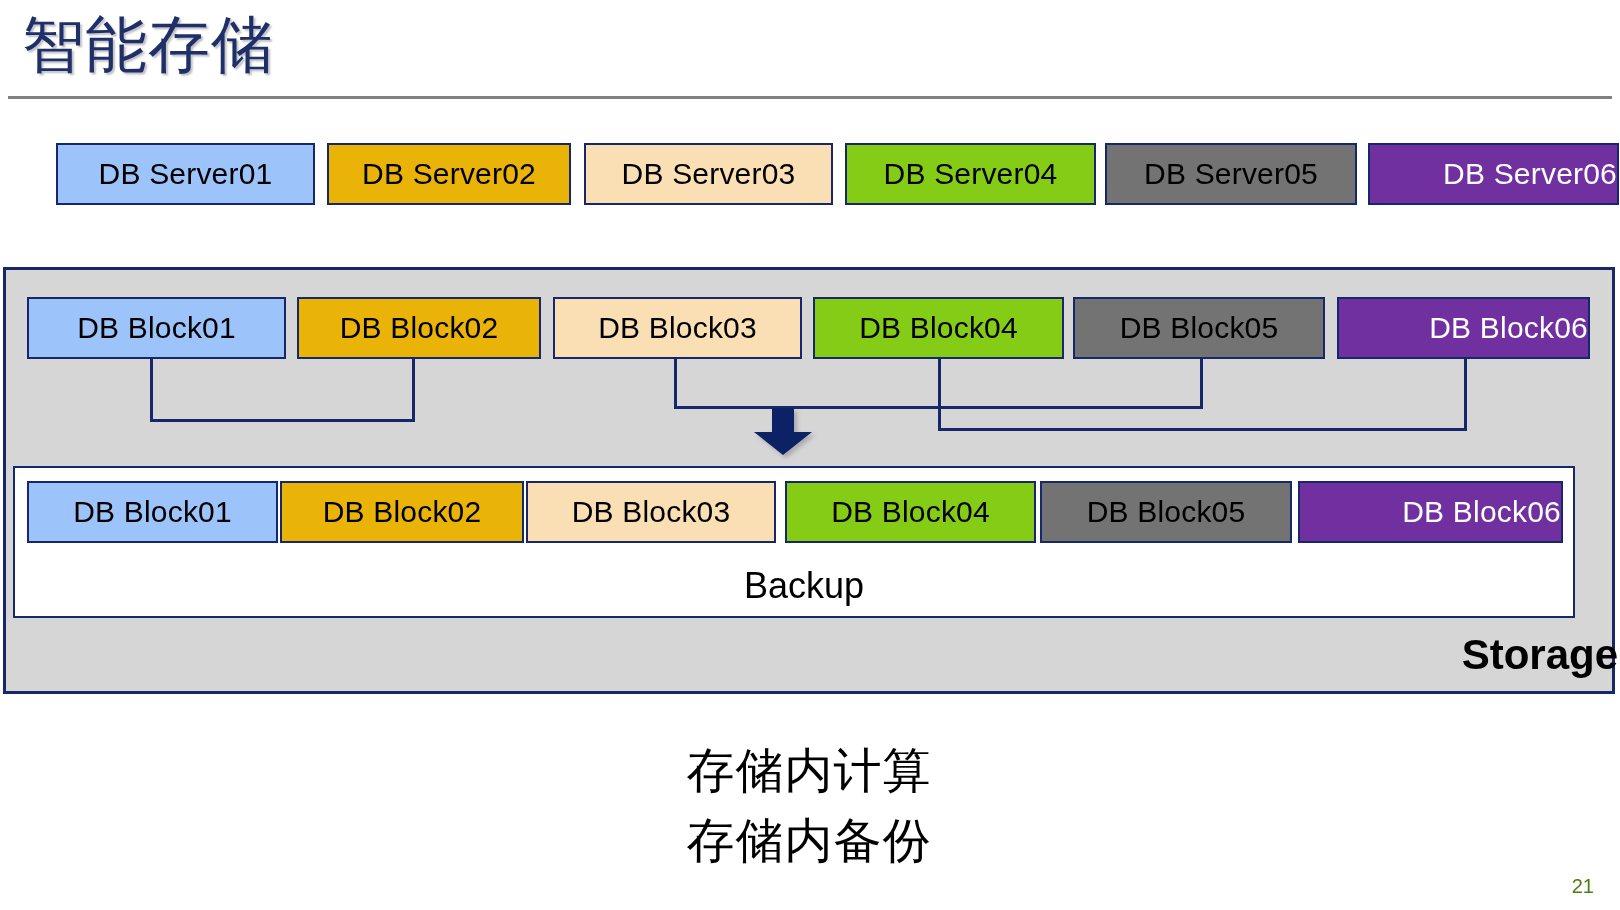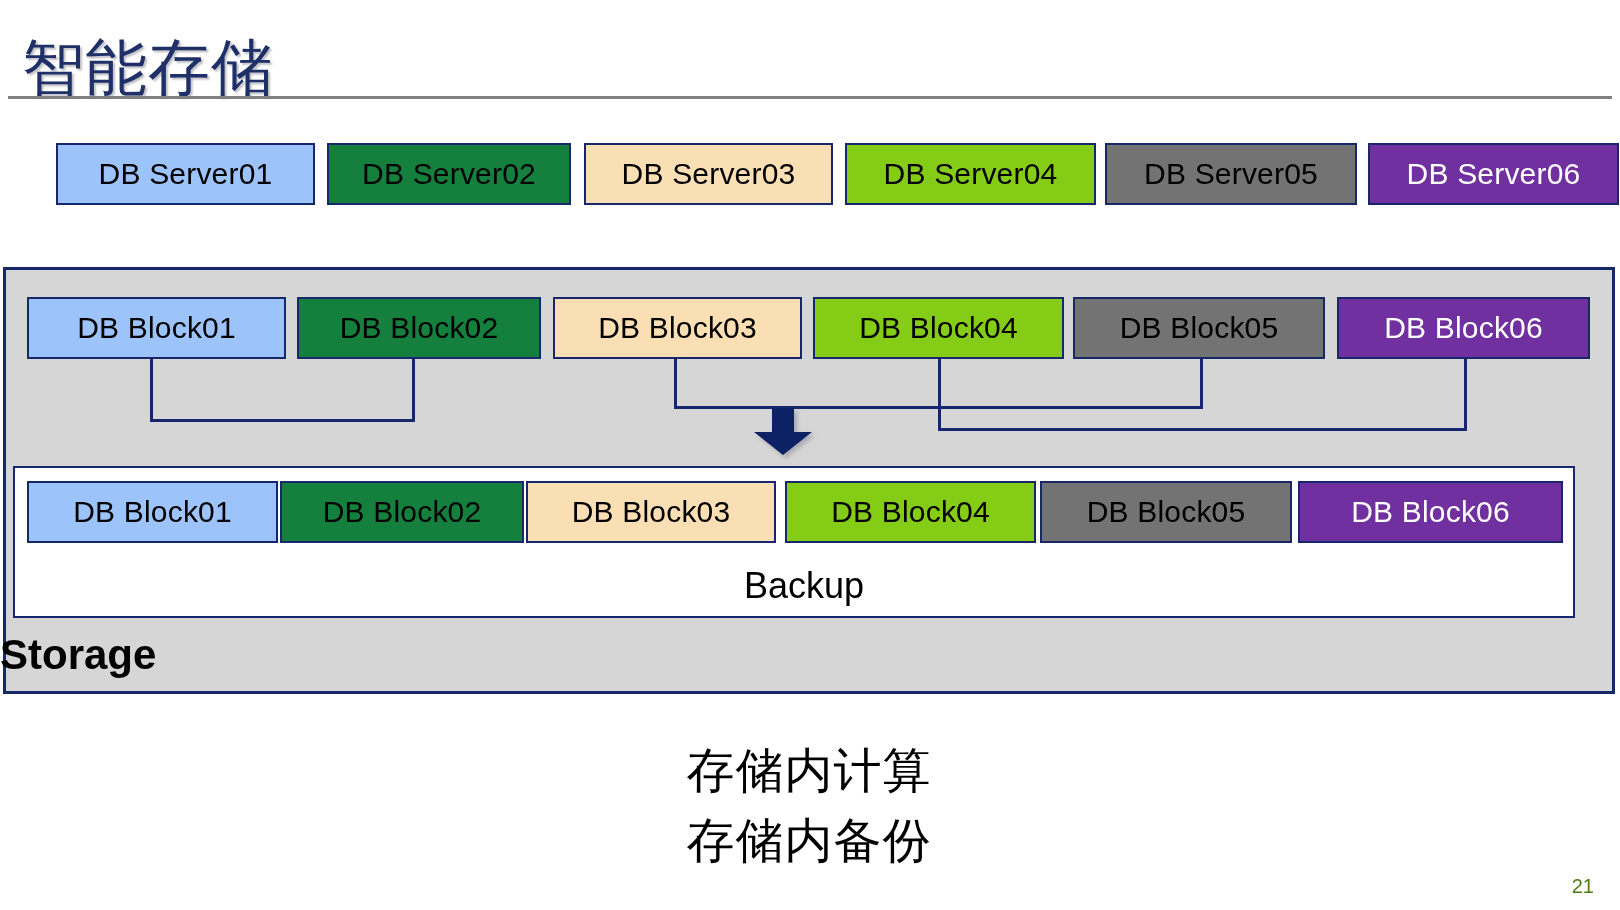--- a/index.html
+++ b/index.html
@@ -20,21 +20,20 @@
     position: absolute;
     left: 22px;
     top: 2px;
     font-size: 62px;
     line-height: 86px;
     font-weight: 400;
     color: #1F3068;
     letter-spacing: 1px;
     text-shadow: 2px 2px 2px rgba(140,140,150,0.55);
     white-space: nowrap;
-    margin-top: 23px;
   }
   .title-rule {
     position: absolute;
     left: 8px;
     top: 96px;
     width: 1604px;
     height: 3px;
     background: #808080;
   }
 
@@ -49,43 +48,43 @@
     font-size: 30px;
     color: #000000;
     white-space: nowrap;
     letter-spacing: 0.2px;
   }
   .box.server { height: 62px; top: 143px; margin-left: 32px; }
   .box.blk-top { height: 62px; top: 297px; }
   .box.blk-bot { height: 62px; top: 481px; }
 
   .c1 { background: #9DC3FB; }
-  .c2 { background: #15803d; }
+  .c2 { background: #eab308; }
   .c3 { background: #FADFB4; }
   .c4 { background: #84cc16; }
   .c5 { background: #737373; }
-  .c6 { background: #7030A0; color: #FFFFFF; }
+  .c6 { background: #7030A0; color: #FFFFFF; justify-content: flex-end; }
 
   
   .storage-container {
     position: absolute;
     left: 3px;
     top: 267px;
     width: 1612px;
     height: 427px;
     box-sizing: border-box;
     border: 3px solid #16276B;
     background: #D6D6D6;
   }
   .storage-label {
     position: absolute;
     left: 0;
     top: 631px;
     width: 1618px;
-    text-align: left;
+    text-align: right;
     font-size: 42px;
     font-weight: bold;
     color: #000000;
   }
 
   
   .backup-panel {
     position: absolute;
     left: 13px;
     top: 466px;

